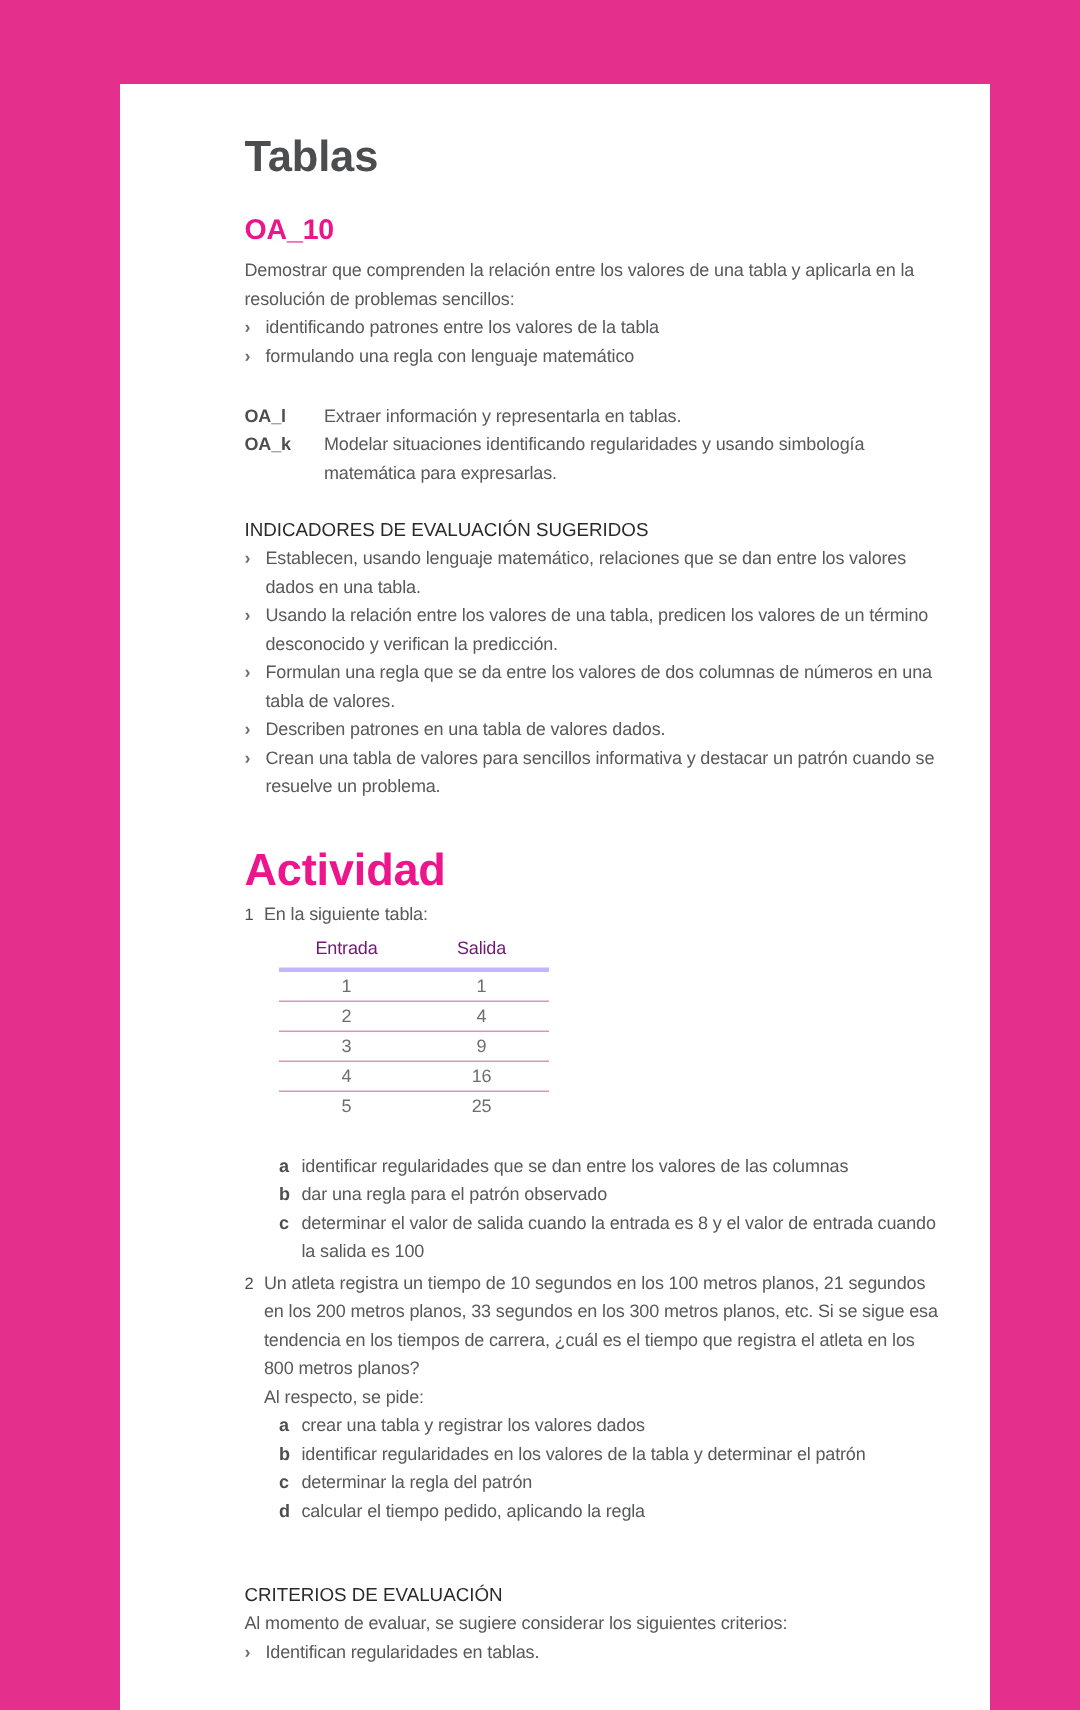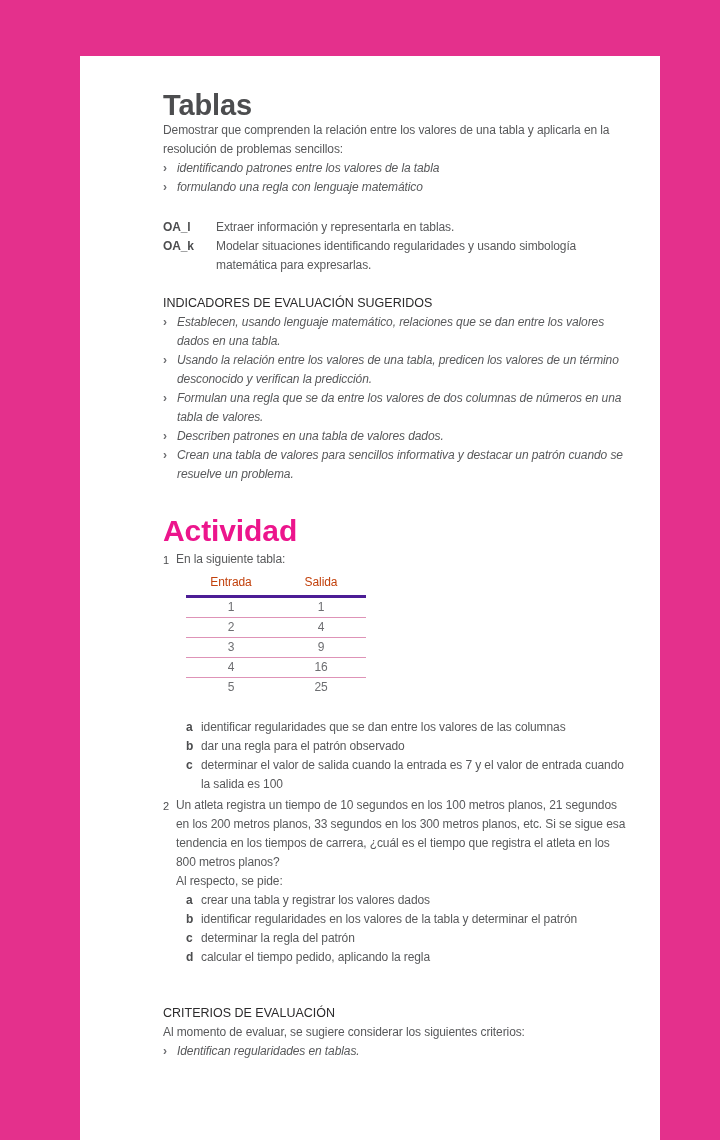--- a/index.html
+++ b/index.html
@@ -50,21 +50,21 @@
   }
   .body-par { margin: 0; }
   .bullet-list { margin: 0; }
   .bullet-row { display: flex; align-items: flex-start; }
   .bullet-marker {
     flex: 0 0 14px;
     font-weight: bold;
     color: #6D6E71;
     font-size: 12px;
   }
-  .bullet-text { flex: 1; font-style: italic; }
+  .bullet-text { flex: 1; }
   .oa-refs { margin-top: 21px; }
   .oa-ref-row { display: flex; align-items: flex-start; }
   .oa-ref-label {
     flex: 0 0 53px;
     font-weight: bold;
     color: #4C4D4F;
   }
   .oa-ref-text { flex: 1; }
   .section-heading {
     margin: 19px 0 1px 0;
@@ -83,24 +83,24 @@
   }
   .num-body { flex: 1; }
   .data-table {
     border-collapse: collapse;
     margin: 4px 0 0 10px;
     width: 180px;
     table-layout: fixed;
   }
   .data-table th {
     font-weight: normal;
-    color: #c2410c;
+    color: #701a75;
     text-align: center;
     padding: 0 0 3px 0;
-    border-bottom: 3px solid #4c1d95;
+    border-bottom: 3px solid #c4b5fd;
     font-size: 12px;
   }
   .data-table td {
     text-align: center;
     color: #6D6E71;
     height: 19px;
     border-bottom: 1px solid #DE93B7;
     font-size: 12px;
     padding: 0;
   }
@@ -117,20 +117,21 @@
   .spacer-md { height: 18px; }
 </style>
 </head>
 <body>
 
 <div class="card">
   <div class="content">
 
     <h1 class="page-title">Tablas</h1>
 
+    <h2 class="oa-heading">OA_10</h2>
     <p class="body-par">Demostrar que comprenden la relación entre los valores de una tabla y aplicarla en la resolución de problemas sencillos:</p>
 
     <div class="bullet-list">
       <div class="bullet-row">
         <span class="bullet-marker">›</span>
         <span class="bullet-text">identificando patrones entre los valores de la tabla</span>
       </div>
       <div class="bullet-row">
         <span class="bullet-marker">›</span>
         <span class="bullet-text">formulando una regla con lenguaje matemático</span>
@@ -214,21 +215,21 @@
           <div class="task-row">
             <span class="task-letter">a</span>
             <span class="task-text">identificar regularidades que se dan entre los valores de las columnas</span>
           </div>
           <div class="task-row">
             <span class="task-letter">b</span>
             <span class="task-text">dar una regla para el patrón observado</span>
           </div>
           <div class="task-row">
             <span class="task-letter">c</span>
-            <span class="task-text">determinar el valor de salida cuando la entrada es 7 y el valor de entrada cuando la salida es 100</span>
+            <span class="task-text">determinar el valor de salida cuando la entrada es 8 y el valor de entrada cuando la salida es 100</span>
           </div>
         </div>
       </div>
     </div>
 
     <div class="num-item">
       <span class="num-marker">2</span>
       <div class="num-body">
         <p class="body-par">Un atleta registra un tiempo de 10 segundos en los 100 metros planos, 21 segundos en los 200 metros planos, 33 segundos en los 300 metros planos, etc. Si se sigue esa tendencia en los tiempos de carrera, ¿cuál es el tiempo que registra el atleta en los 800 metros planos?</p>
         <p class="body-par">Al respecto, se pide:</p>

